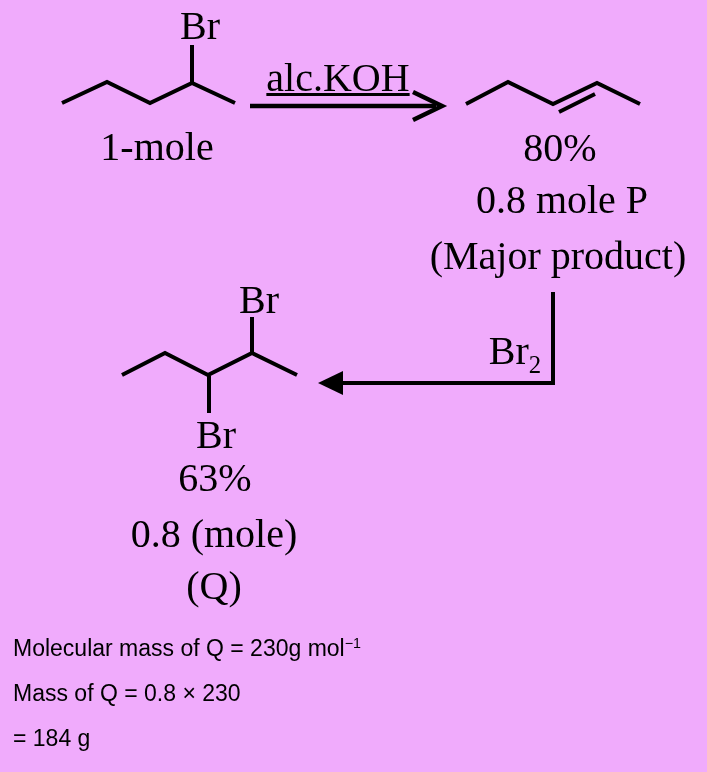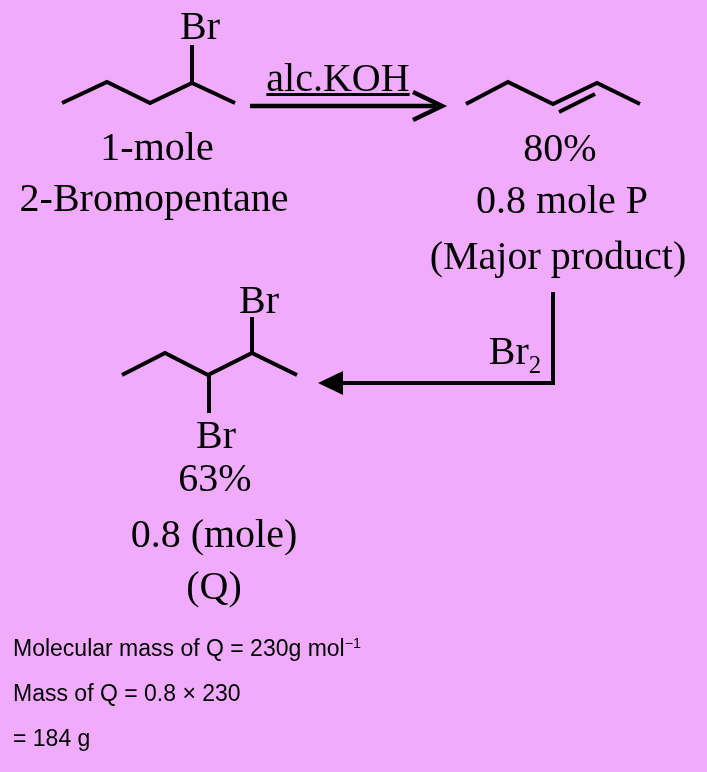--- a/index.html
+++ b/index.html
@@ -74,21 +74,20 @@
 
       <polyline points="122,375 165,353 208,375 252,353 297,375" stroke-width="4"></polyline>
       <line x1="252" y1="317" x2="252" y2="354" stroke-width="4"></line>
       <line x1="209" y1="376" x2="209" y2="413" stroke-width="4"></line>
     </g>
     <polygon points="318,383 343,371 343,395" fill="#000000"></polygon>
   </svg>
 
   <div class="lbl" style="left:200px; top:6px;">Br</div>
   <div class="lbl" style="left:157px; top:127px;">1-mole</div>
-  <div class="lbl" style="left:154px; top:178px;">2-Bromopentane</div>
 
   <div class="lbl underlined" style="left:338px; top:58px;">alc.KOH</div>
 
   <div class="lbl" style="left:560px; top:128px;">80%</div>
   <div class="lbl" style="left:562px; top:180px;">0.8 mole P</div>
   <div class="lbl" style="left:558px; top:236px;">(Major product)</div>
 
   <div class="lbl" style="left:470px; top:331px;margin-left:45px;"><span>Br</span><sub>2</sub></div>
 
   <div class="lbl" style="left:259px; top:280px;">Br</div>

